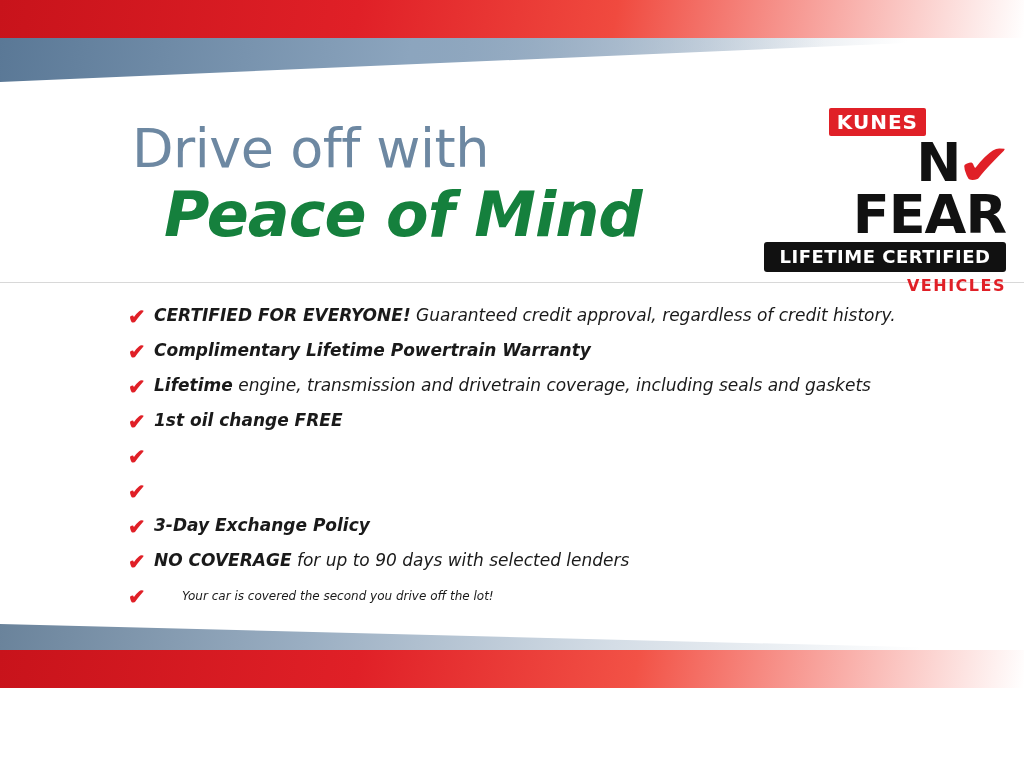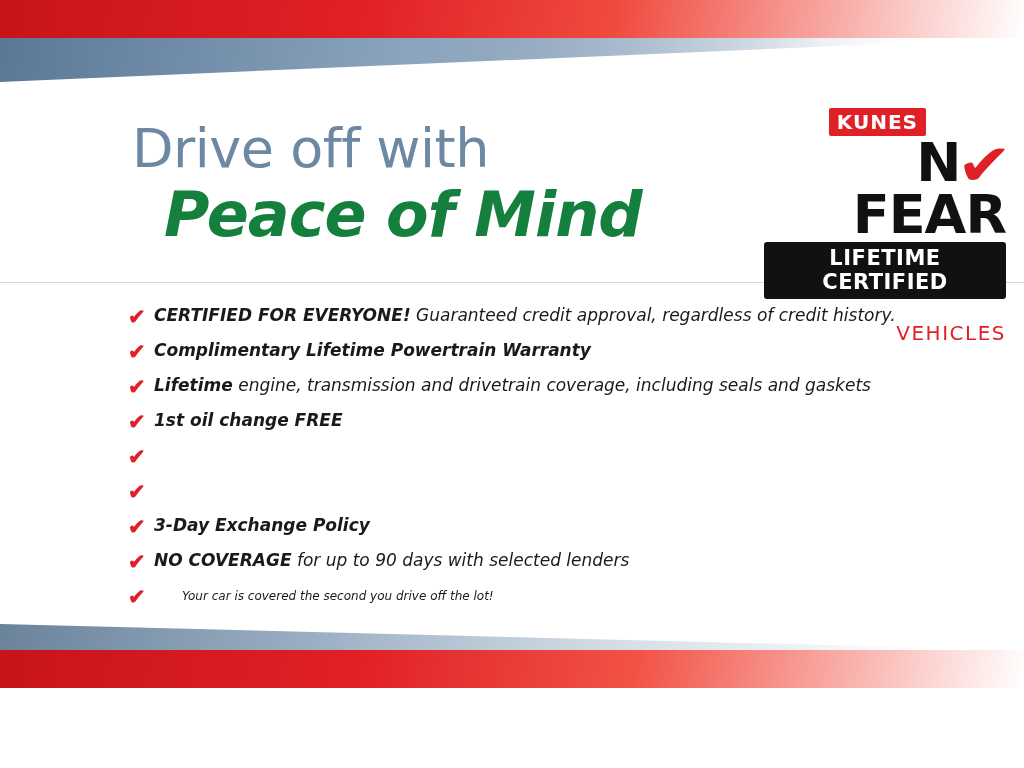--- a/index.html
+++ b/index.html
@@ -152,35 +152,35 @@
     font-size: 58px;
     display: inline-block;
     transform: translateY(4px) scaleX(1.15);
     margin: 0 -2px 0 0;
   }
   .logo .lifetime-bar {
     background: #111111;
     color: #ffffff;
     font-family: "DejaVu Sans", sans-serif;
     font-weight: 700;
-    font-size: 21px;
+    font-size: 18px;
     letter-spacing: 0.5px;
     padding: 4px 10px 5px 10px;
     border-radius: 3px;
     display: block;
     text-align: center;
     margin-top: 2px;
   }
   .logo .vehicles {
     color: #e02027;
     font-family: "DejaVu Sans", sans-serif;
-    font-weight: 400;
-    font-size: 20px;
+    font-weight: 700;
+    font-size: 16px;
     letter-spacing: 1.5px;
-    margin-top: 22px;
+    margin-top: 4px;
     display: block;
   }
 
   
   .bullets {
     position: absolute;
     left: 128px;
     top: 305px;
     width: 820px;
   }

